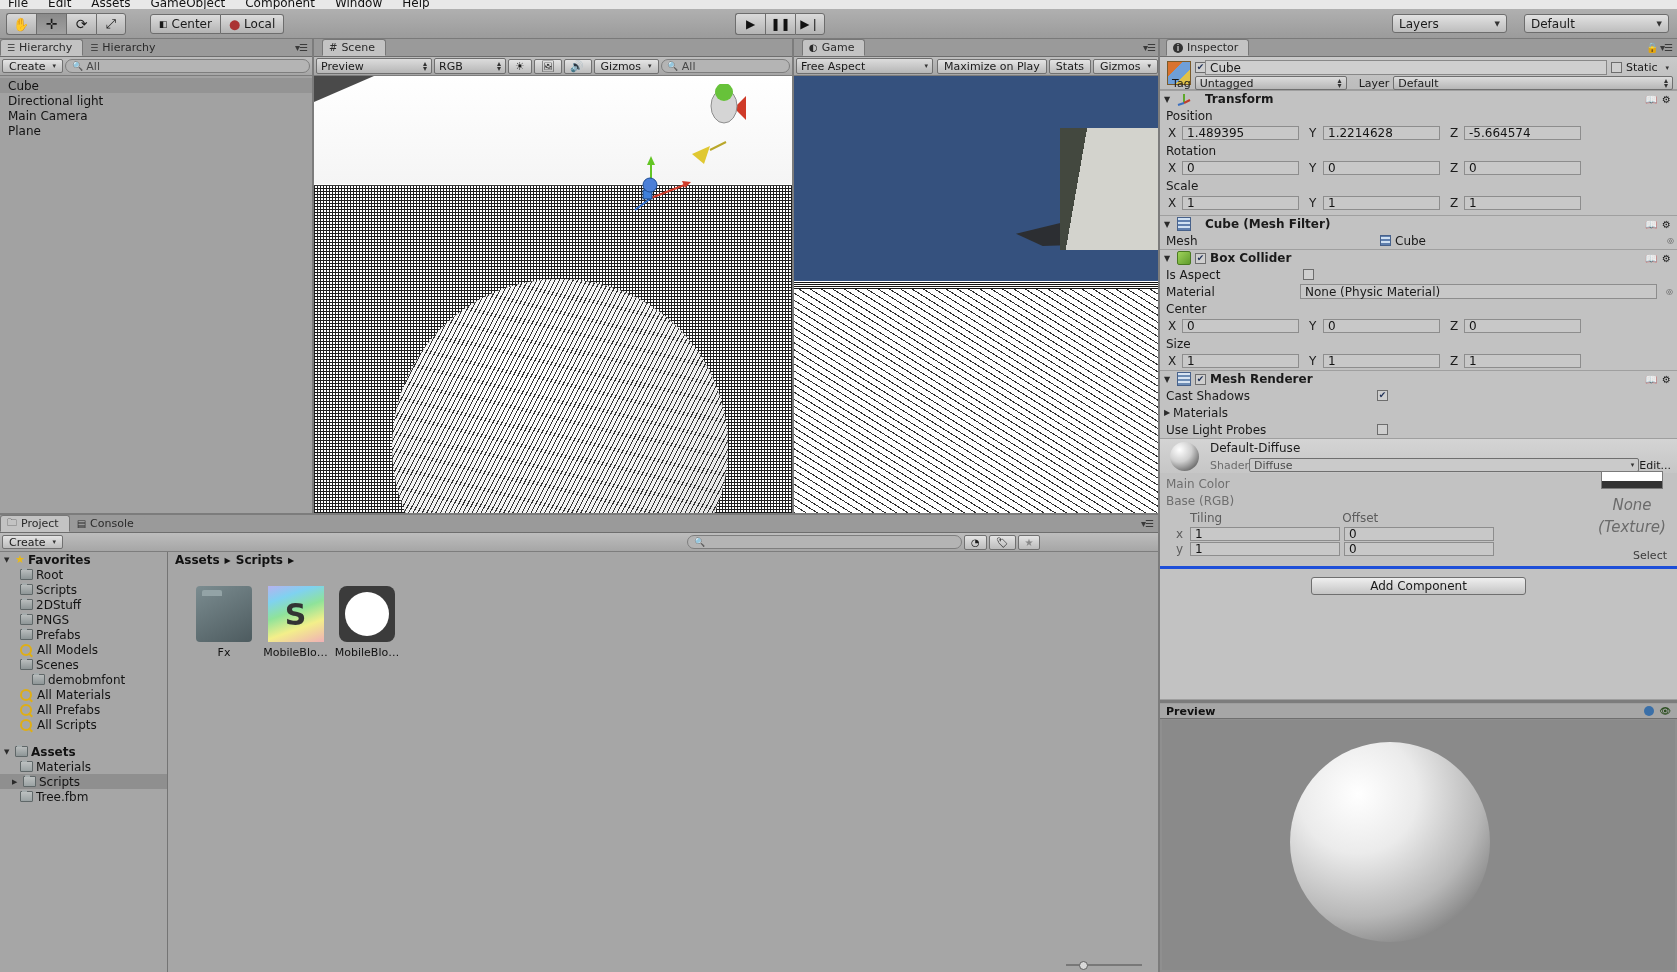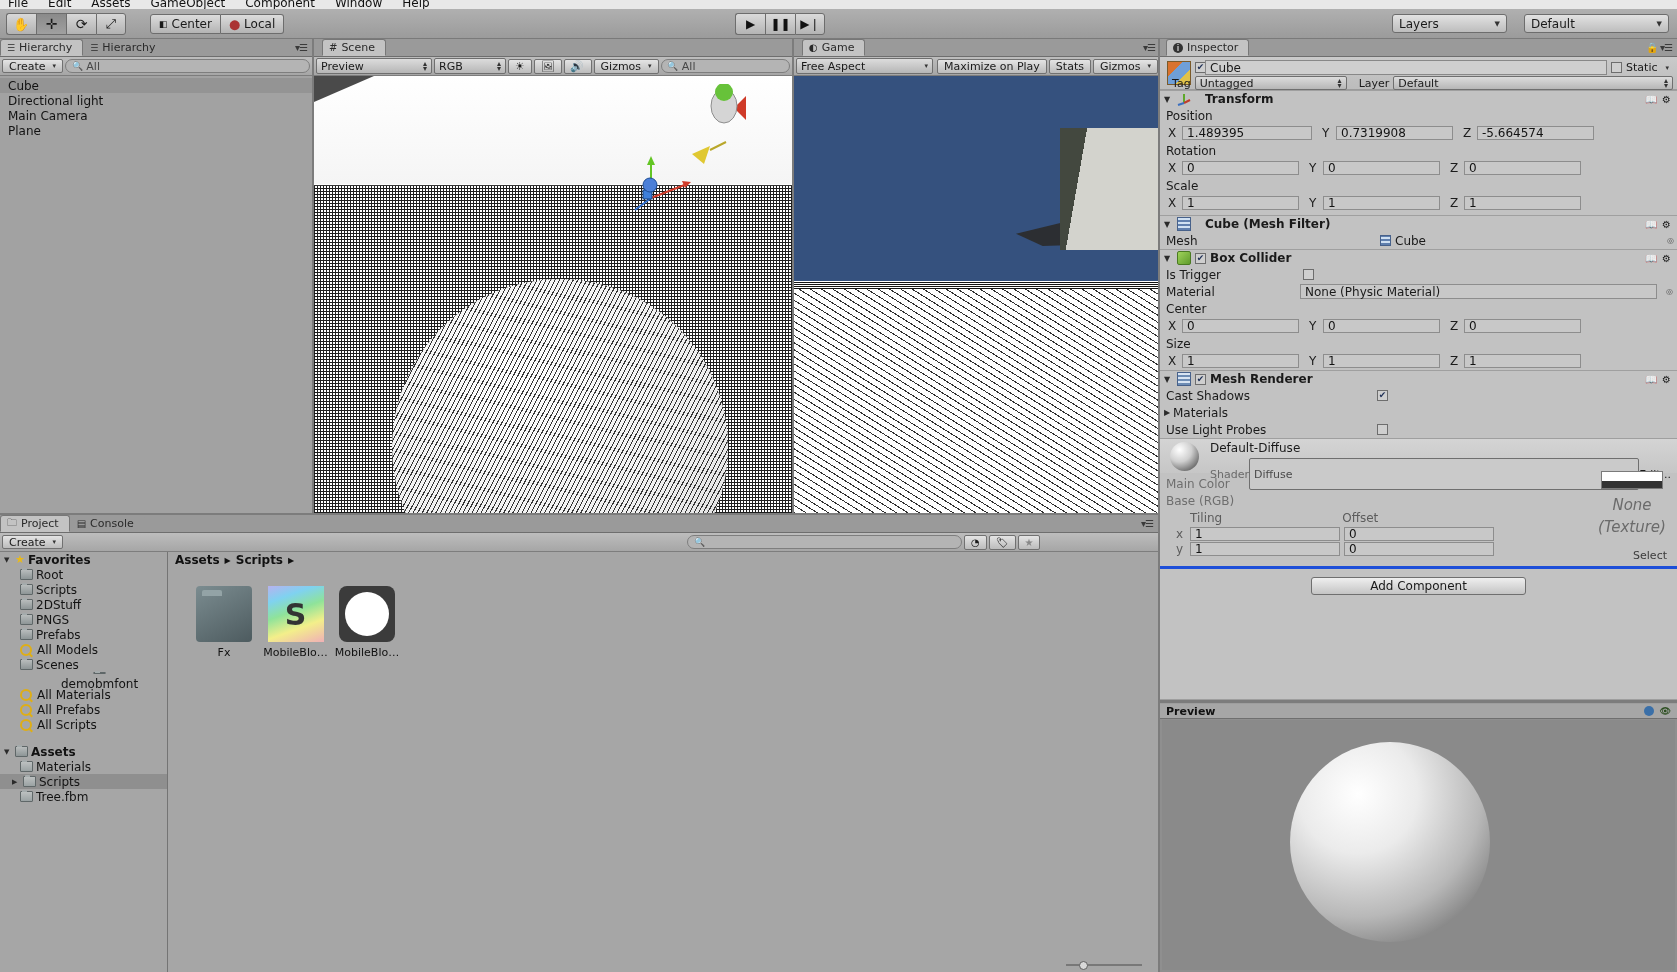--- a/index.html
+++ b/index.html
@@ -572,26 +572,26 @@
         <span style="margin-left:auto;display:flex;gap:4px;padding-right:6px;">
           <span style="font-size:10px;">📖</span>
           <span style="font-size:10px;">⚙</span>
         </span>
       </div>
       <div class="row">
         <span>Position</span>
       </div>
       <div class="vec-row">
         <span class="vec-lbl">X</span>
-        <div class="field" style="width:130px;">
+        <div class="field" style="width:117px;">
           <span>1.489395</span>
           </div>
         <span class="vec-lbl" style="margin-left:10px;">Y</span>
         <div class="field" style="width:117px;">
-          <span>0.7319908</span>
+          <span>1.2214628</span>
           </div>
         <span class="vec-lbl" style="margin-left:10px;">Z</span>
         <div class="field" style="width:117px;">
           <span>-5.664574</span>
           </div>
       </div>
       <div class="row">
         <span>Rotation</span>
       </div>
       <div class="vec-row">
@@ -648,21 +648,21 @@
         <span class="foldout">▼</span>
         <span class="compicon" style="background:linear-gradient(135deg,#9fd35a,#5f9b2b);border:1px solid #4a7a21;border-radius:2px;"></span>
         <span class="chk on"></span>
         <span>Box Collider</span>
         <span style="margin-left:auto;display:flex;gap:4px;padding-right:6px;">
           <span style="font-size:10px;">📖</span>
           <span style="font-size:10px;">⚙</span>
         </span>
       </div>
       <div class="row" style="position:relative;">
-        <span>Is Trigger</span>
+        <span>Is Aspect</span>
         <span class="chk" style="position:absolute;left:143px;"></span>
       </div>
       <div class="row" style="position:relative;">
         <span>Material</span>
         <div class="objfield" style="position:absolute;left:140px;right:20px;">
           <span>None (Physic Material)</span>
         </div>
         <span style="position:absolute;right:4px;font-size:8px;color:#555;">◎</span>
       </div>
       <div class="row">
@@ -721,21 +721,21 @@
       <div class="row" style="position:relative;">
         <span>Use Light Probes</span>
         <span class="chk" style="position:absolute;left:217px;"></span>
       </div>
 
       <div class="mat-head">
         <div class="mat-sphere"></div>
         <div style="position:absolute;left:50px;top:2px;font-size:12px;">Default-Diffuse</div>
         <div style="position:absolute;left:50px;top:19px;display:flex;align-items:center;right:6px;">
           <span style="color:#6b6b6b;">Shader</span>
-          <div class="dropdown" style="flex:1;height:32px;background:#cacaca;">
+          <div class="dropdown" style="flex:1;height:14px;background:#cacaca;">
             <span class="lbl" style="color:#4b4b4b;">Diffuse</span>
             <span class="caret">▾</span>
           </div>
           <span style="font-size:11px;">Edit...</span>
         </div>
       </div>
 
       <div style="position:relative; padding-top:2px;">
         <div class="row" style="color:#6e6e6e;">
           <span>Main Color</span>
@@ -855,21 +855,21 @@
         <span>Prefabs</span>
       </div>
       <div class="prow" style="padding-left:20px;">
         <span class="magn"></span>
         <span style="margin-left:2px;">All Models</span>
       </div>
       <div class="prow" style="padding-left:20px;">
         <span class="ficon"></span>
         <span>Scenes</span>
       </div>
-      <div class="prow" style="padding-left:32px;flex-direction:column;">
+      <div class="prow" style="padding-left:32px;">
         <span class="ficon"></span>
         <span>demobmfont</span>
       </div>
       <div class="prow" style="padding-left:20px;">
         <span class="magn"></span>
         <span style="margin-left:2px;">All Materials</span>
       </div>
       <div class="prow" style="padding-left:20px;">
         <span class="magn"></span>
         <span style="margin-left:2px;">All Prefabs</span>

